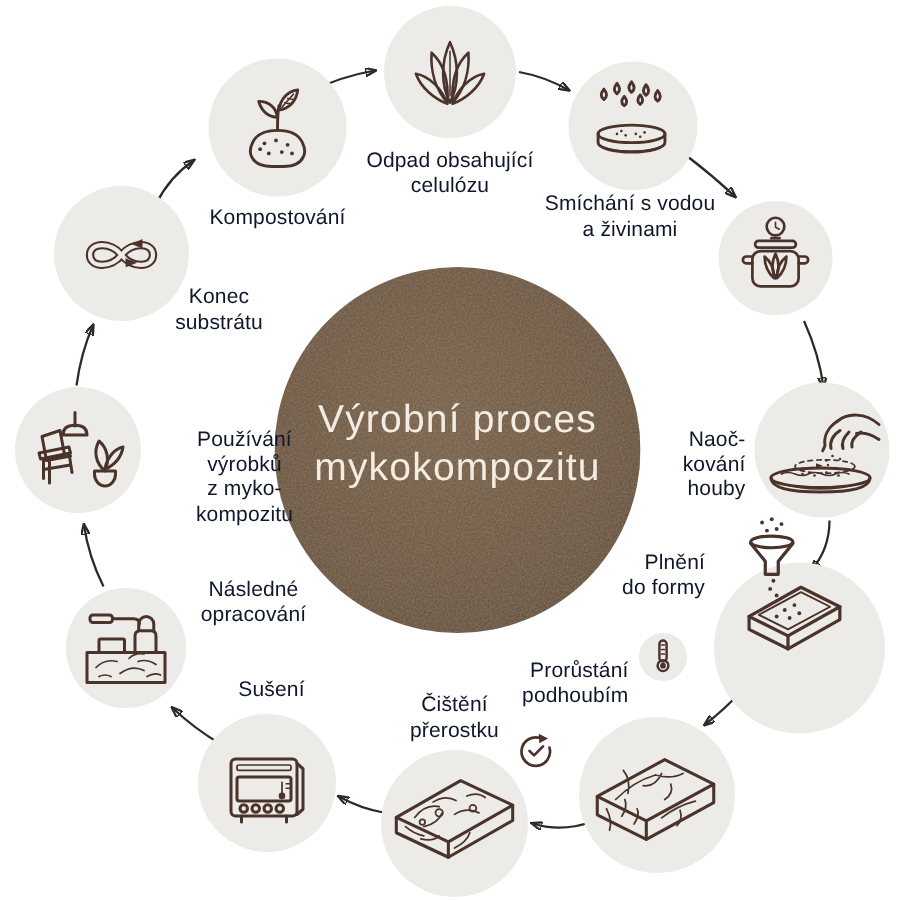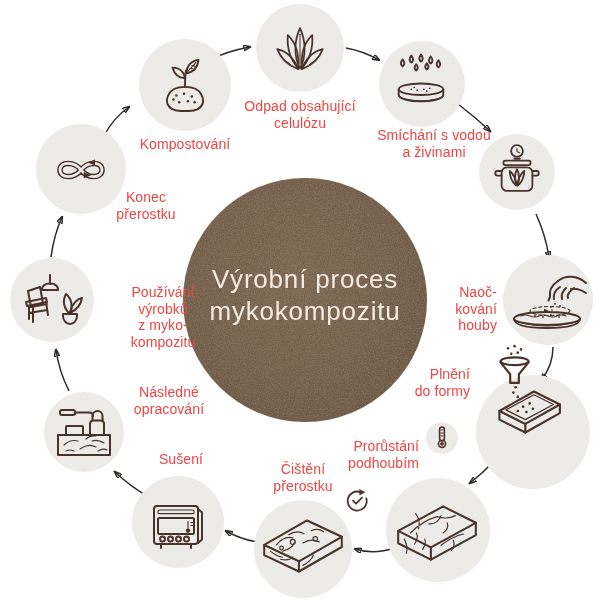--- a/index.html
+++ b/index.html
@@ -1,19 +1,19 @@
 <!DOCTYPE html>
 <html><head>
 <meta charset="utf-8">
 <style>
   html,body{margin:0;padding:0;background:#fff;}
   body{width:600px;height:600px;font-family:"Liberation Sans",sans-serif;}
   .stage{position:relative;width:600px;height:600px;background:#fff;overflow:hidden;}
   .node{position:absolute;border-radius:50%;background:#edebe7;}
-  .lbl{position:absolute;color:#ef4444;font-size:14px;line-height:1.18;white-space:pre-line;letter-spacing:.1px;}
+  .lbl{position:absolute;color:#0f172a;font-size:14px;line-height:1.18;white-space:pre-line;letter-spacing:.1px;}
   .lbl.c{text-align:center}.lbl.r{text-align:right}.lbl.l{text-align:center}
   .icn{position:absolute;overflow:visible;}
   .icn path,.icn rect,.icn circle,.icn ellipse,.icn line{stroke:#4a332a;fill:none;stroke-width:2;stroke-linecap:round;stroke-linejoin:round;}
   .icn .thin{stroke-width:1.15;}
   .icn .fil{fill:#4a332a;stroke:none;}
   .icn .tube{stroke-width:5.6;}
   .icn .tubein{stroke:#edebe7;stroke-width:2.8;}
   #arrows path{stroke:#2d2926;stroke-width:1.5;fill:none;}
   .badge{position:absolute;border-radius:50%;background:#edebe7;}
   .center-circle{position:absolute;left:183px;top:178px;width:244px;height:244px;}
@@ -250,35 +250,35 @@
       </filter>
     </defs>
     <circle cx="122" cy="122" r="122" fill="url(#cgrad)"></circle>
     <circle cx="122" cy="122" r="122" fill="#6e5a46" filter="url(#grain)" opacity="0.55"></circle>
   </svg>
   <div class="title">Výrobní proces
 mykokompozitu</div>
 
   <div class="lbl c" style="left:210px;top:98px;width:180px">Odpad obsahující
 celulózu</div>
-  <div class="lbl c" style="left:344px;top:127px;width:180px">Smíchání s vodou
+  <div class="lbl c" style="left:330px;top:127px;width:180px">Smíchání s vodou
 a živinami</div>
   <div class="lbl r" style="left:407px;top:284px;width:90px">Naoč-
 kování
 houby</div>
   <div class="lbl r" style="left:350px;top:366px;width:120px">Plnění
 do formy</div>
   <div class="lbl r" style="left:299px;top:438px;width:120px">Prorůstání
 podhoubím</div>
   <div class="lbl c" style="left:223px;top:461px;width:160px">Čištění
 přerostku</div>
   <div class="lbl c" style="left:121px;top:451px;width:120px">Sušení</div>
   <div class="lbl c" style="left:109px;top:384px;width:120px">Následné
 opracování</div>
   <div class="lbl l" style="left:108px;top:284px;width:110px">Používání
 výrobků
 z myko-
 kompozitu</div>
   <div class="lbl c" style="left:96px;top:189px;width:100px">Konec
-přerostku</div>
+substrátu</div>
   <div class="lbl c" style="left:115px;top:136px;width:140px">Kompostování</div>
 
 </div>
 
 </body></html>

